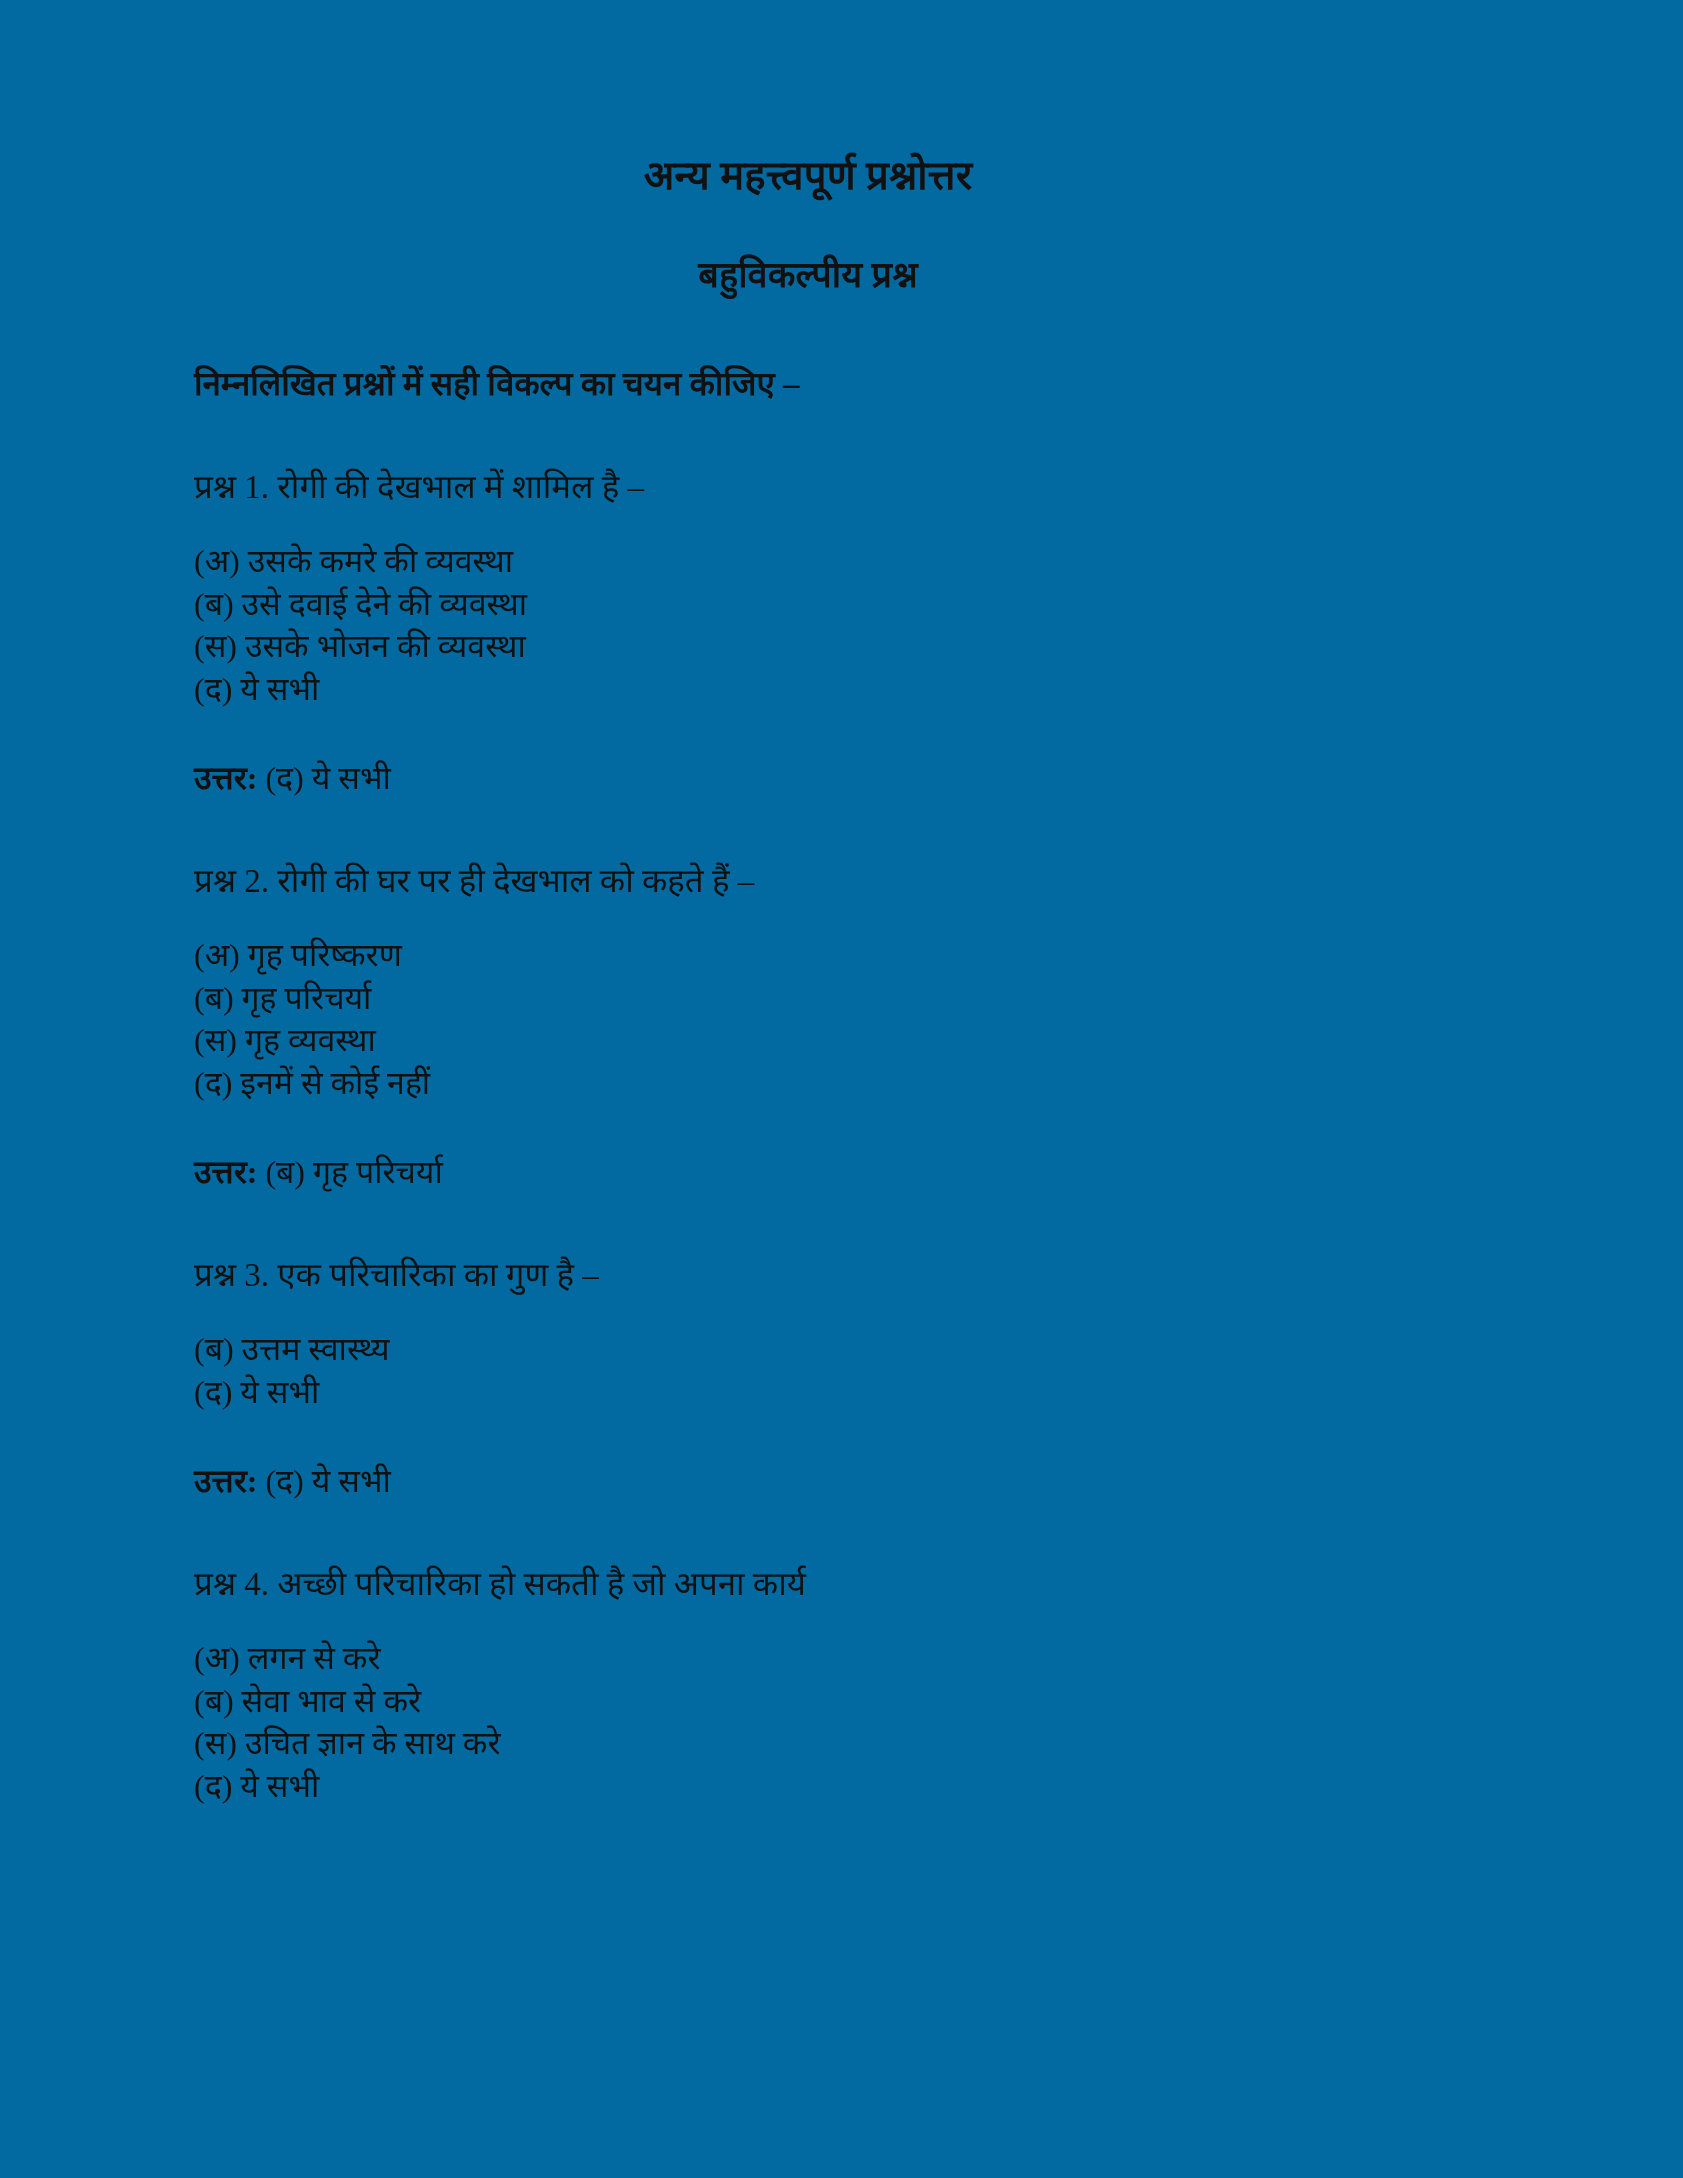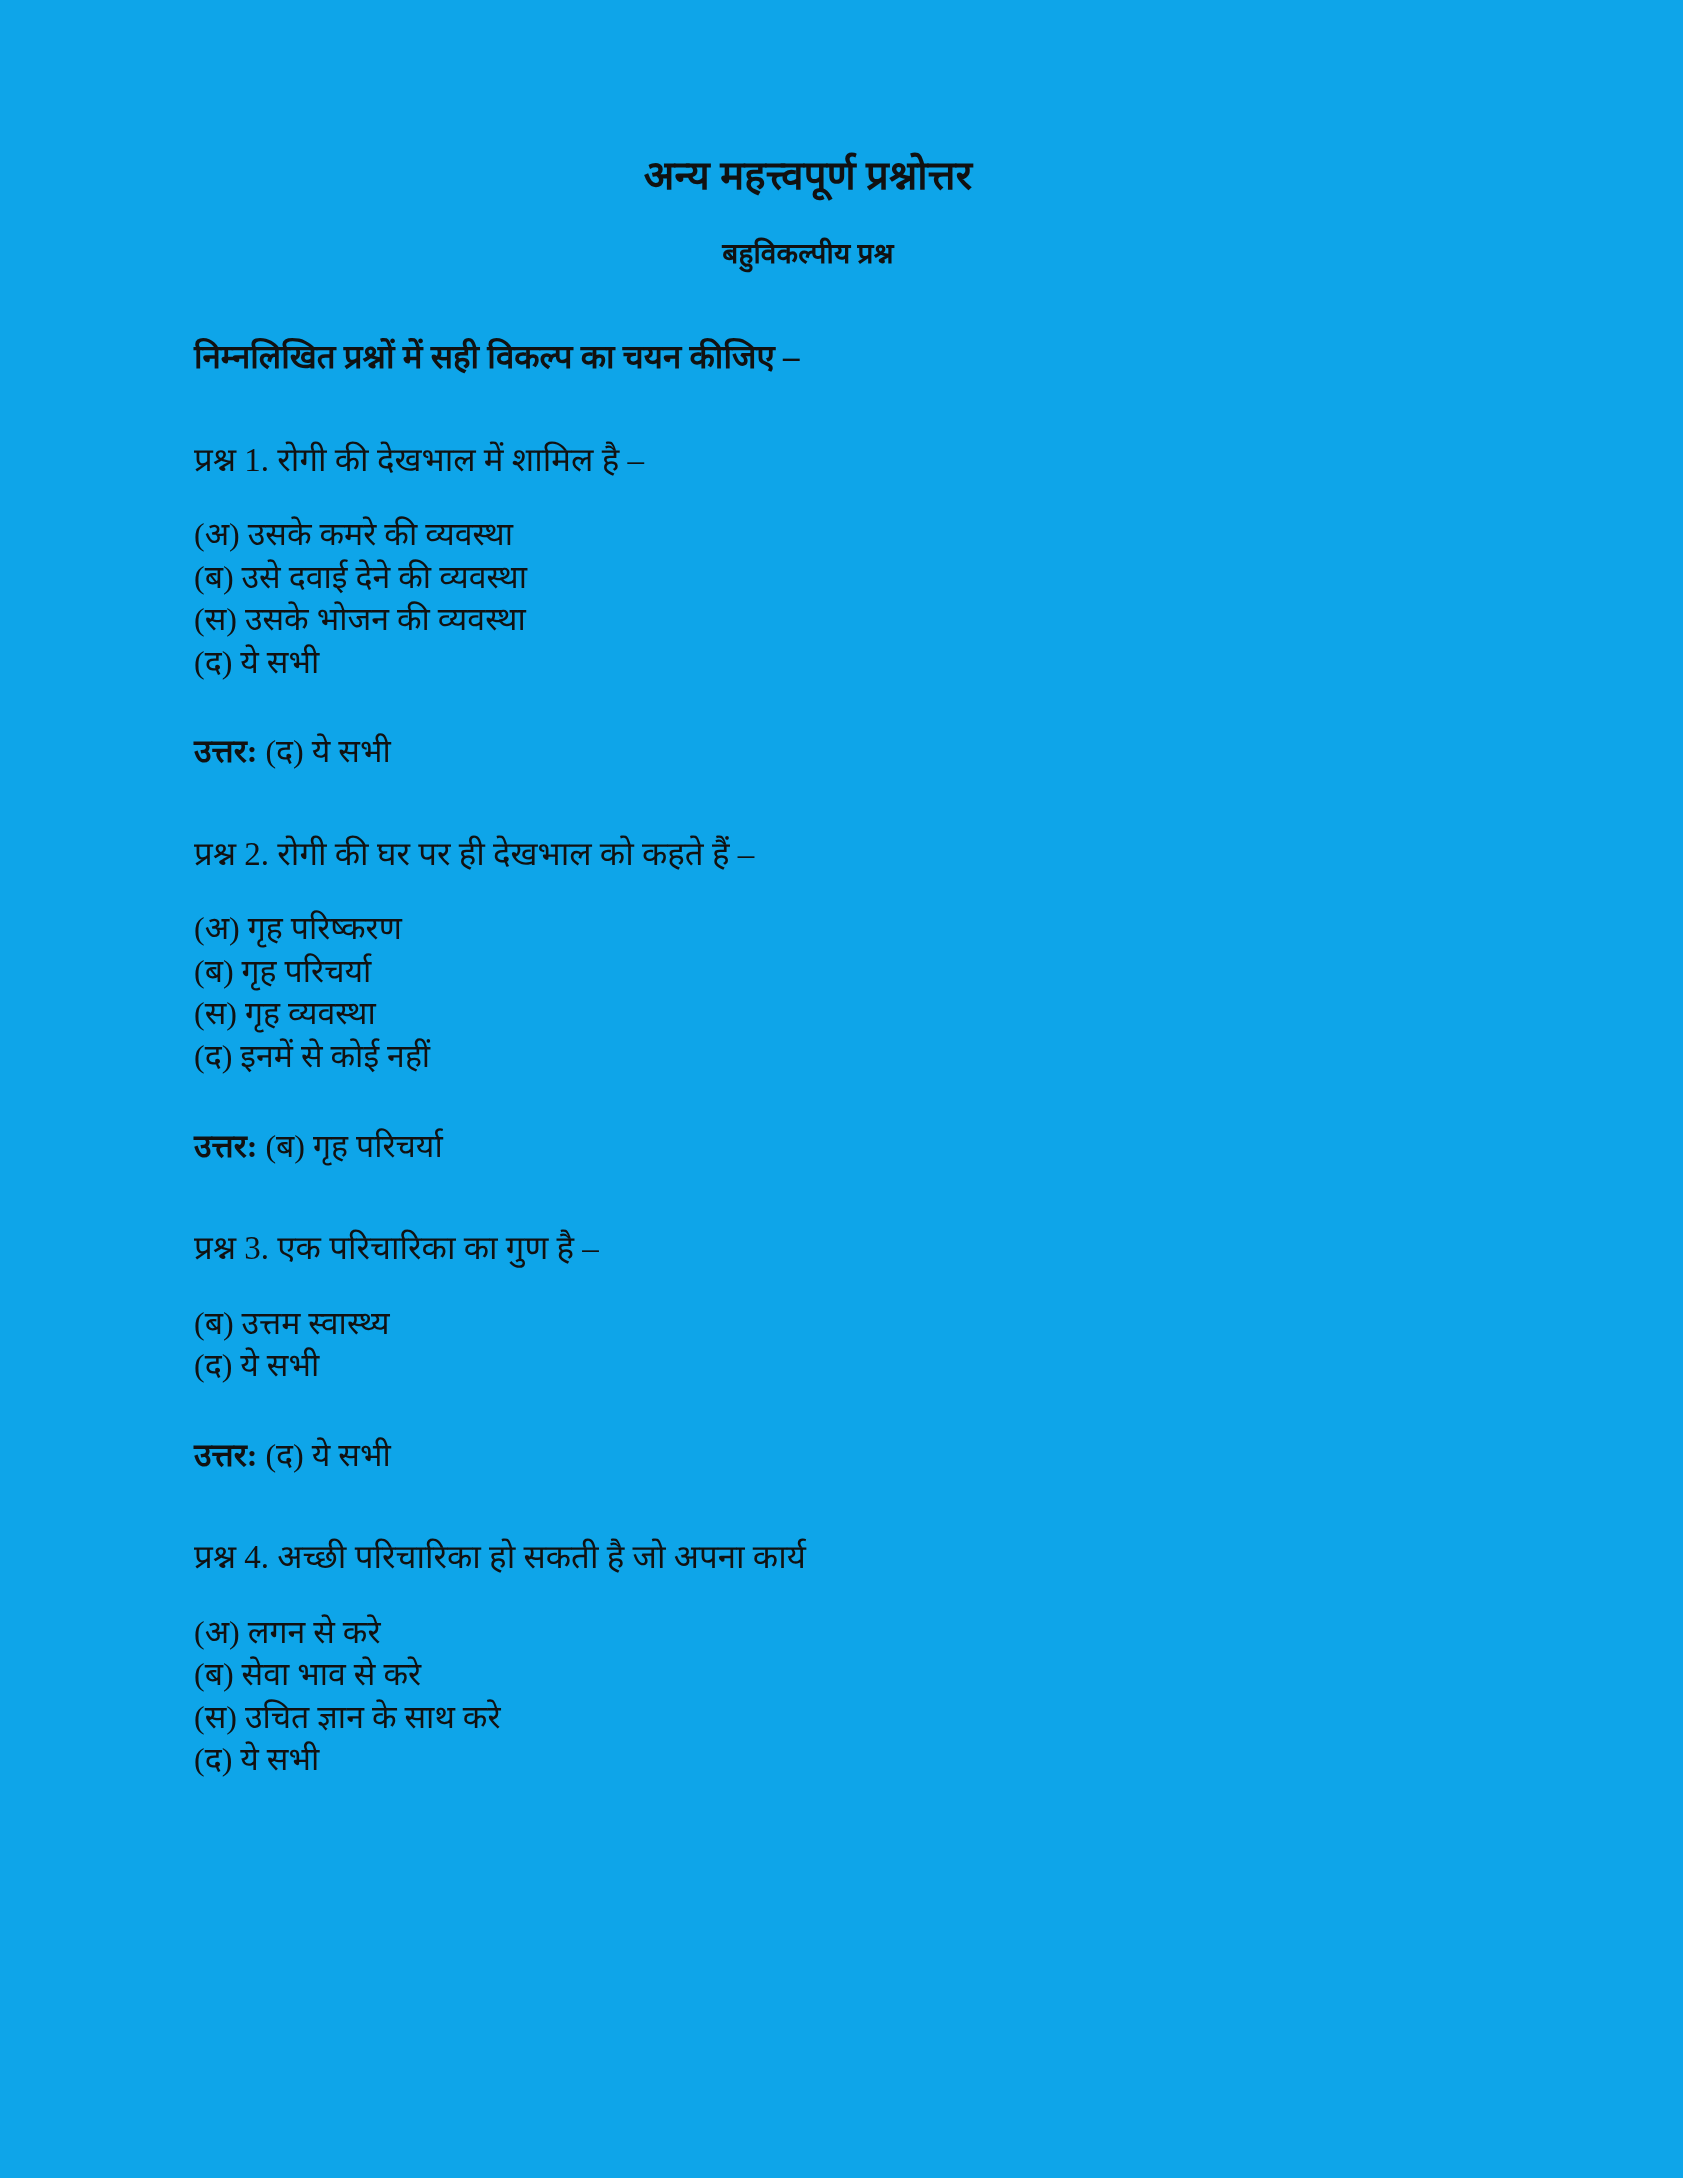--- a/index.html
+++ b/index.html
@@ -12,21 +12,21 @@
     width: 1683px;
     height: 2178px;
     font-family: "Liberation Serif", "DejaVu Serif", serif;
     color: #111111;
     -webkit-font-smoothing: antialiased;
   }
   .page {
     position: relative;
     width: 1683px;
     height: 2178px;
-    background: #0ea5e9;
+    background: #0369a1;
     box-sizing: border-box;
     padding: 0;
     overflow: hidden;
   }
   .content {
     position: absolute;
     left: 194px;
     top: 149px;
     width: 1307px;
   }
@@ -36,24 +36,24 @@
     text-align: center;
     font-size: 40px;
     font-weight: bold;
     line-height: 1.35;
     margin: 0 0 0 0;
     padding-right: 79px;
     letter-spacing: 0.2px;
   }
   .doc-subtitle {
     text-align: center;
-    font-size: 28px;
+    font-size: 36px;
     font-weight: bold;
     line-height: 1.35;
-    margin: 32px 0 0 0;
+    margin: 48px 0 0 0;
     padding-right: 79px;
     letter-spacing: 0.2px;
   }
 
   
   .instruction {
     font-size: 33px;
     font-weight: bold;
     line-height: 1.4;
     margin: 61px 0 0 0;

